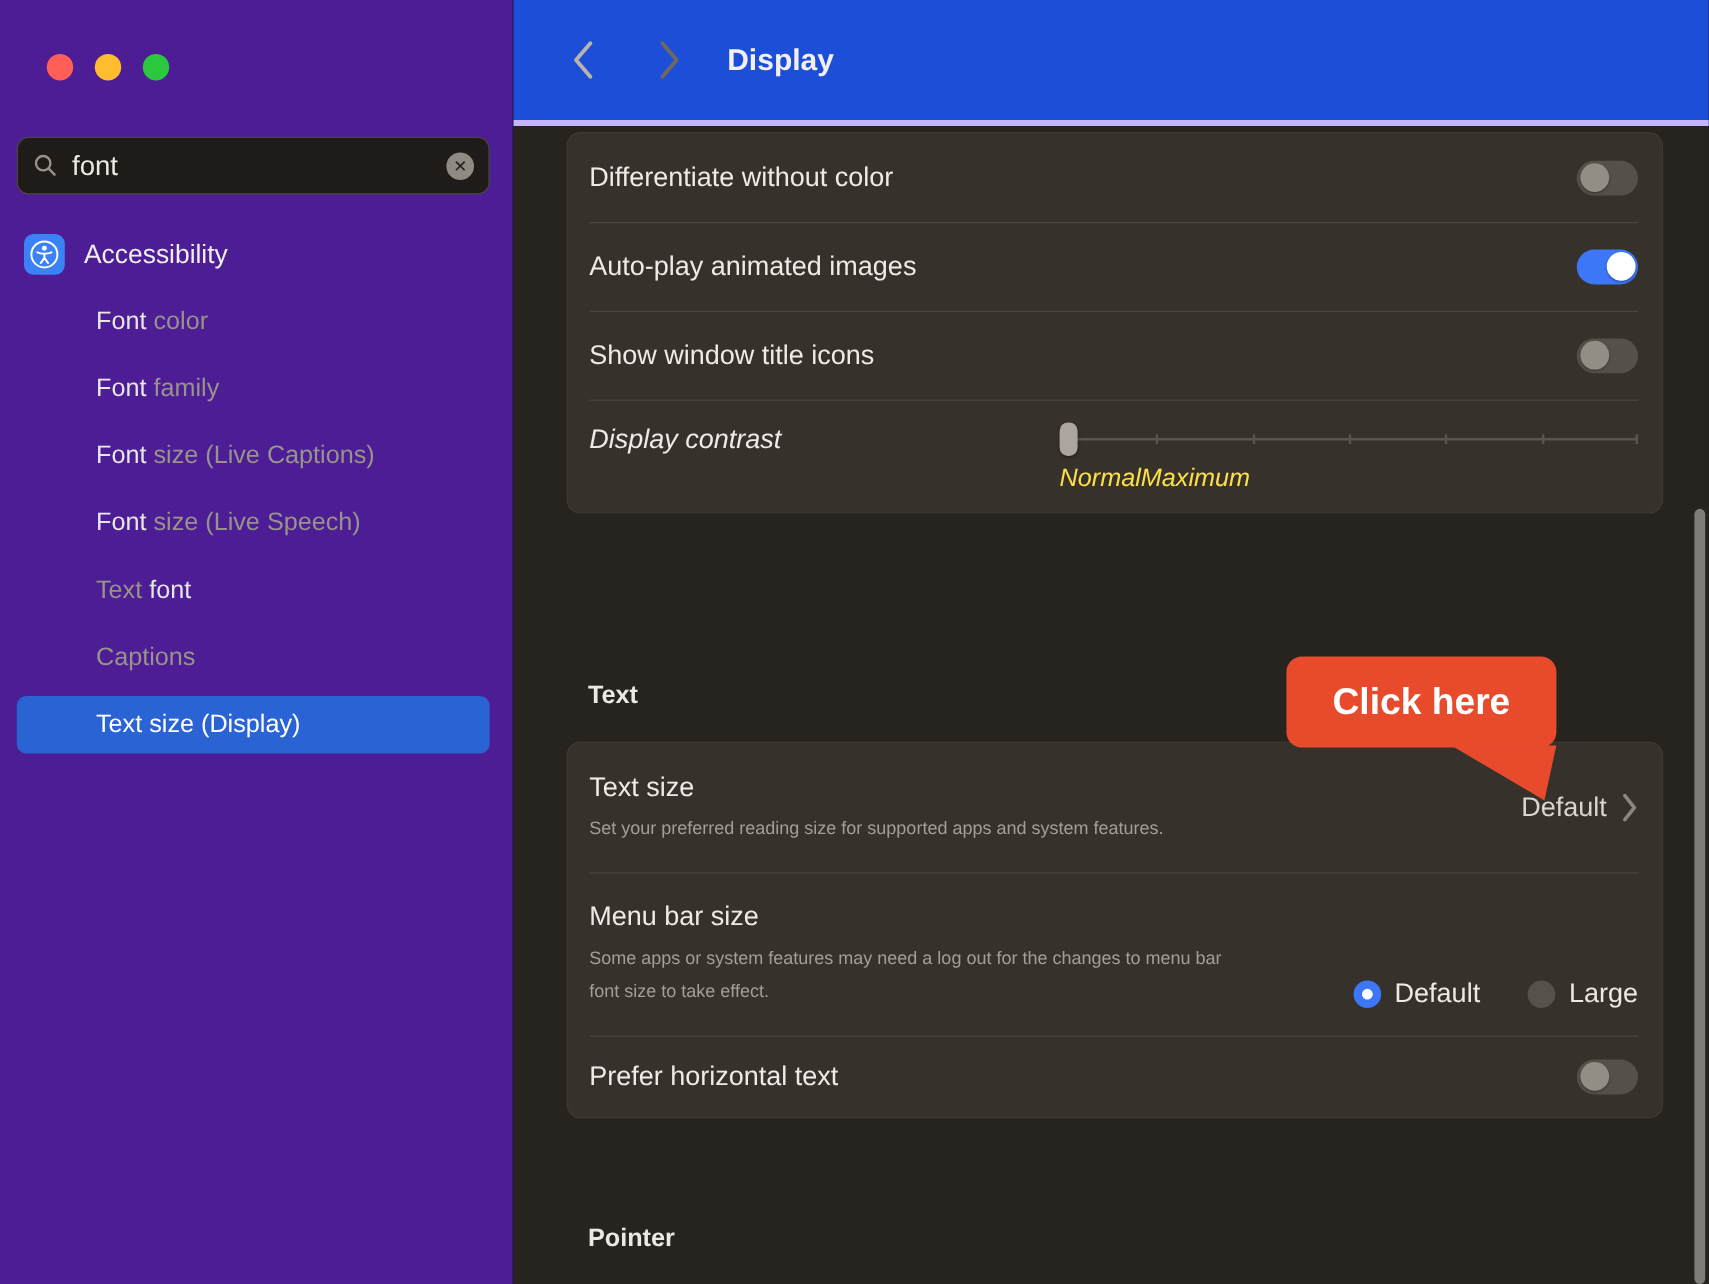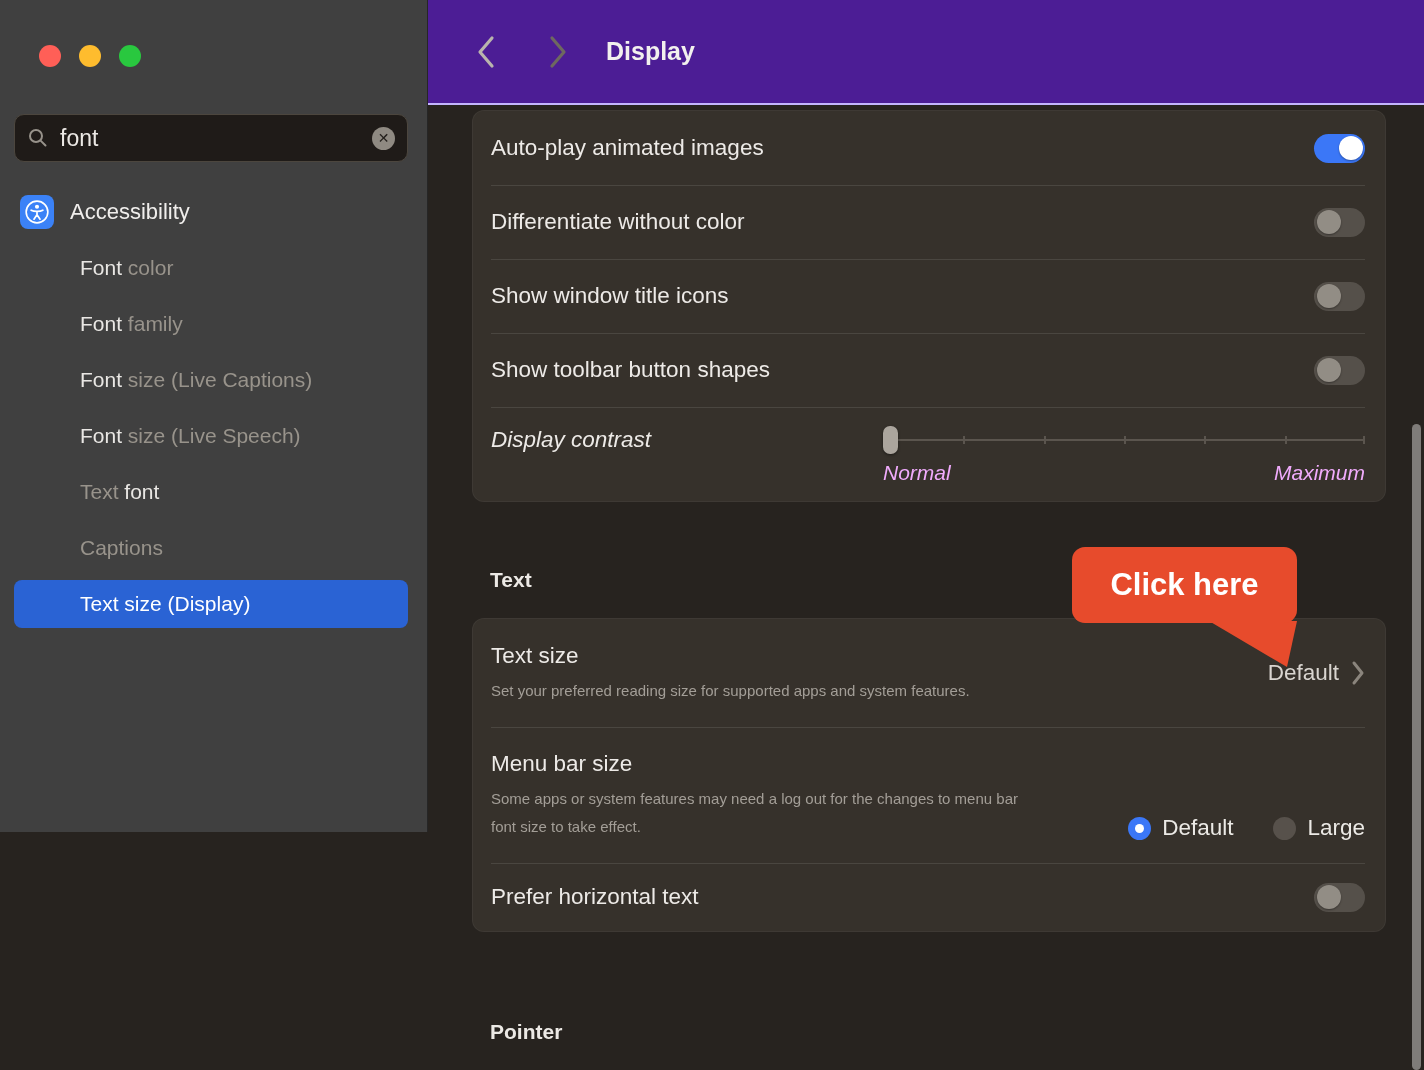--- a/index.html
+++ b/index.html
@@ -7,21 +7,21 @@
   body {
     font-family:"Liberation Sans","DejaVu Sans",sans-serif;
     background:#27231f;
     position:relative;
     overflow:hidden;
     color:#ebe9e6;
     -webkit-font-smoothing:antialiased;
   }
 
   
-  .sidebar { position:absolute; left:0; top:0; width:428px; height:832px; background:#404040; border-right:1px solid rgba(0,0,0,0.4);padding-left:38px; }
+  .sidebar { position:absolute; left:0; top:0; width:428px; height:1070px; background:#4c1d95; border-right:1px solid rgba(0,0,0,0.4);padding-left:38px; }
   .traffic { position:absolute; top:45px; left:39px; display:flex; gap:18px; }
   .light { width:22px; height:22px; border-radius:50%; }
   .light.red { background:#ff5f57; }
   .light.yellow { background:#febc2e; }
   .light.green { background:#29c83f; }
 
   .search-wrap { position:absolute; left:14px; top:114px; width:394px; height:48px; background:#1f1b18; border:1.5px solid #4c463e; border-radius:10px; display:flex; align-items:center; padding:0 12px; gap:11px; }
   .search-input { flex:1; background:transparent; border:none; outline:none; color:#ece9e5; font-size:23px; font-family:inherit; min-width:0; }
   .clear-btn { width:23px; height:23px; border-radius:50%; background:#8f8a82; color:#24201c; font-size:14px; font-weight:bold; display:flex; align-items:center; justify-content:center; cursor:default; flex-shrink:0; }
 
@@ -32,21 +32,21 @@
   .side-list { position:absolute; left:14px; top:244px; width:394px; }
   .side-item { height:48px; margin-bottom:8px; display:flex; align-items:center; padding-left:66px; font-size:21px; border-radius:8px; }
   .side-item span { white-space:pre; }
   .side-item .hl { color:#e9e7e4; }
   .side-item .dim { color:#98938b; }
   .side-item.selected { background:#2a63d4; }
   .side-item.selected .hl, .side-item.selected .dim { color:#ffffff; }
 
   
   .main { position:absolute; left:428px; top:0; width:996px; height:1070px; background:#27231f; }
-  .main-header { position:absolute; left:0; top:0; width:996px; height:105px; background:#4c1d95; border-bottom:2px solid #c4b5fd; display:flex; align-items:center; padding-left:44px;text-align:center; }
+  .main-header { position:absolute; left:0; top:0; width:996px; height:105px; background:#1d4ed8; border-bottom:5px solid #c4b5fd; display:flex; align-items:center; padding-left:44px;text-align:center; }
   .nav-btn { width:28px; height:40px; display:flex; align-items:center; justify-content:center; }
   .nav-btn.forward { margin-left:44px; }
   .main-title { font-size:25px; font-weight:700; color:#f2f0ee; margin-left:34px; }
 
   .card { position:absolute; left:44px; width:914px; background:#36312b; border-radius:12px; border:1px solid rgba(255,255,255,0.045); }
   .card1 { top:110px; }
   .card2 { top:618px; }
 
   .row { position:relative; display:flex; align-items:center; justify-content:space-between; min-height:74px; padding:0 20px 0 18px; }
   .row + .row::before { content:""; position:absolute; left:18px; right:20px; top:0; height:1px; background:rgba(255,255,255,0.10); }
@@ -57,21 +57,21 @@
   .toggle.on { background:#3b77f7; }
   .toggle.on .knob { left:24.5px; background:#ffffff; }
 
   .slider-row { min-height:94px; align-items:flex-start; padding-top:18px; padding-bottom:16px;font-style:italic; }
   .slider-row .row-label { line-height:30px; }
   .slider { width:482px; }
   .slider-track-area { position:relative; height:30px; }
   .slider-line { position:absolute; left:0; right:0; top:14px; height:2px; background:#5b554e; border-radius:1px; }
   .slider-tick { position:absolute; top:11px; width:2px; height:8px; background:#5b554e; }
   .slider-knob { position:absolute; left:0; top:1px; width:15px; height:28px; border-radius:7px; background:#aba59d; box-shadow:0 1px 3px rgba(0,0,0,0.45); }
-  .slider-labels { display:flex; justify-content:space-between; margin-top:6px; font-size:21px; color:#f0abfc; }
+  .slider-labels { display:flex; margin-top:6px; font-size:21px; color:#fde047; }
 
   .section-title { position:absolute; left:62px; font-size:21px; font-weight:700; color:#ece9e5; }
   .section-title.text { top:568px; }
   .section-title.pointer { top:1020px; }
 
   .detail-row { padding-top:22px; padding-bottom:22px; }
   .row-text .title { font-size:22.5px; color:#edeae7; line-height:30px; margin-bottom:6px; }
   .row-text .desc { font-size:15px; color:#a39e97; line-height:28px; max-width:545px; }
   .detail-value { display:flex; align-items:center; gap:12px; font-size:22.5px; color:#d9d5d0; }
 
@@ -173,39 +173,33 @@
     <div class="nav-btn forward">
       <svg width="20" height="36" viewBox="0 0 20 36">
         <polyline points="4,4 16,18 4,32" fill="none" stroke="#6e6860" stroke-width="3.2" stroke-linecap="round" stroke-linejoin="round"></polyline>
       </svg>
     </div>
     <div class="main-title">Display</div>
   </div>
 
   <div class="card card1">
     <div class="row">
+      <span class="row-label">Differentiate without color</span>
+      <div class="toggle">
+          <div class="knob"></div>
+        </div>
+    </div>
+    <div class="row">
       <span class="row-label">Auto-play animated images</span>
       <div class="toggle on">
           <div class="knob"></div>
         </div>
     </div>
     <div class="row">
-      <span class="row-label">Differentiate without color</span>
-      <div class="toggle">
-          <div class="knob"></div>
-        </div>
-    </div>
-    <div class="row">
       <span class="row-label">Show window title icons</span>
-      <div class="toggle">
-          <div class="knob"></div>
-        </div>
-    </div>
-    <div class="row">
-      <span class="row-label">Show toolbar button shapes</span>
       <div class="toggle">
           <div class="knob"></div>
         </div>
     </div>
     <div class="row slider-row">
       <span class="row-label">Display contrast</span>
       <div class="slider">
         <div class="slider-track-area">
           <div class="slider-line"></div>
           <div class="slider-tick" style="left:0;"></div>

